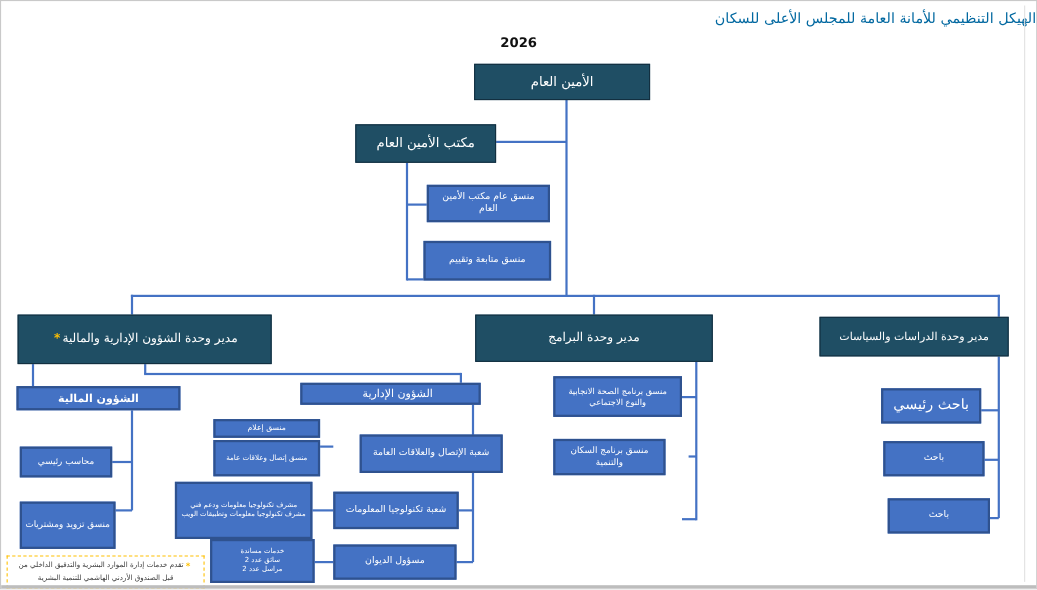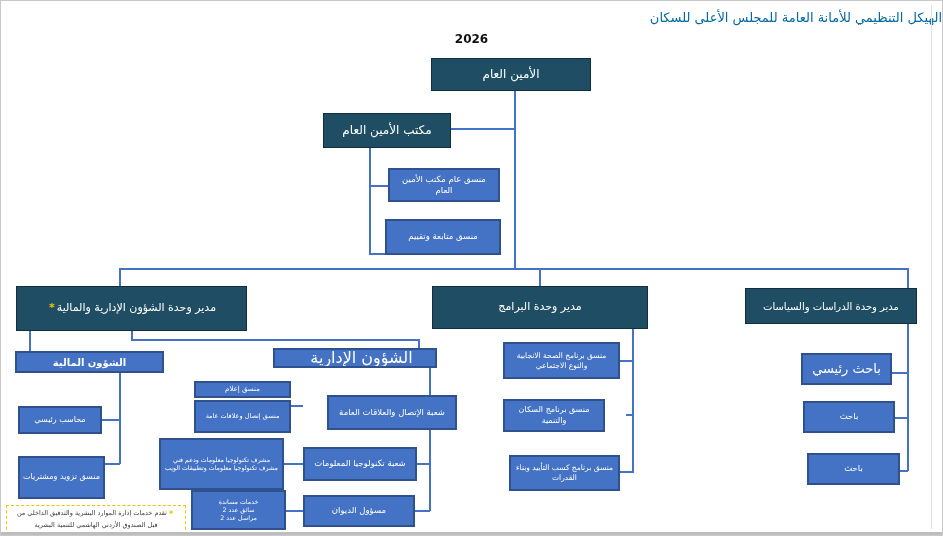--- a/index.html
+++ b/index.html
@@ -101,21 +101,21 @@
   </div>
 
   <div class="box med" style="left:17px;top:405px;width:84px;height:28px;font-size:8px;">
     <span>محاسب رئيسي</span>
   </div>
 
   <div class="box med" style="left:17px;top:455px;width:87px;height:43px;font-size:8px;text-align:center;">
     <span>منسق تزويد ومشتريات</span>
   </div>
 
-  <div class="box med" style="left:272px;top:347px;width:164px;height:20px;font-size:16px;padding-left:16px;">
+  <div class="box med" style="left:272px;top:347px;width:164px;height:20px;font-size:10px;padding-left:16px;">
     <span>الشؤون الإدارية</span>
   </div>
 
   <div class="box med" style="left:193px;top:380px;width:97px;height:17px;font-size:7px;">
     <span>منسق إعلام</span>
   </div>
 
   <div class="box med" style="left:193px;top:399px;width:97px;height:33px;font-size:6.5px;">
     <span>منسق إتصال وعلاقات عامة</span>
   </div>
@@ -148,23 +148,20 @@
   </div>
 
   <div class="box med" style="left:502px;top:341px;width:117px;height:37px;font-size:7.5px;">
     <span>منسق برنامج الصحة الانجابية والنوع الاجتماعي</span>
   </div>
 
   <div class="box med" style="left:502px;top:398px;width:102px;height:33px;font-size:8px;">
     <span>منسق برنامج السكان والتنمية</span>
   </div>
 
-  <div class="box med" style="left:508px;top:454px;width:111px;height:36px;font-size:7.5px;">
-    <span>منسق برنامج كسب التأييد وبناء القدرات</span>
-  </div>
 
   <div class="box med" style="left:800px;top:352px;width:91px;height:32px;font-size:13px;">
     <span>باحث رئيسي</span>
   </div>
 
   <div class="box med" style="left:802px;top:400px;width:92px;height:32px;font-size:8.5px;">
     <span>باحث</span>
   </div>
 
   <div class="box med" style="left:806px;top:452px;width:93px;height:32px;font-size:8.5px;">

